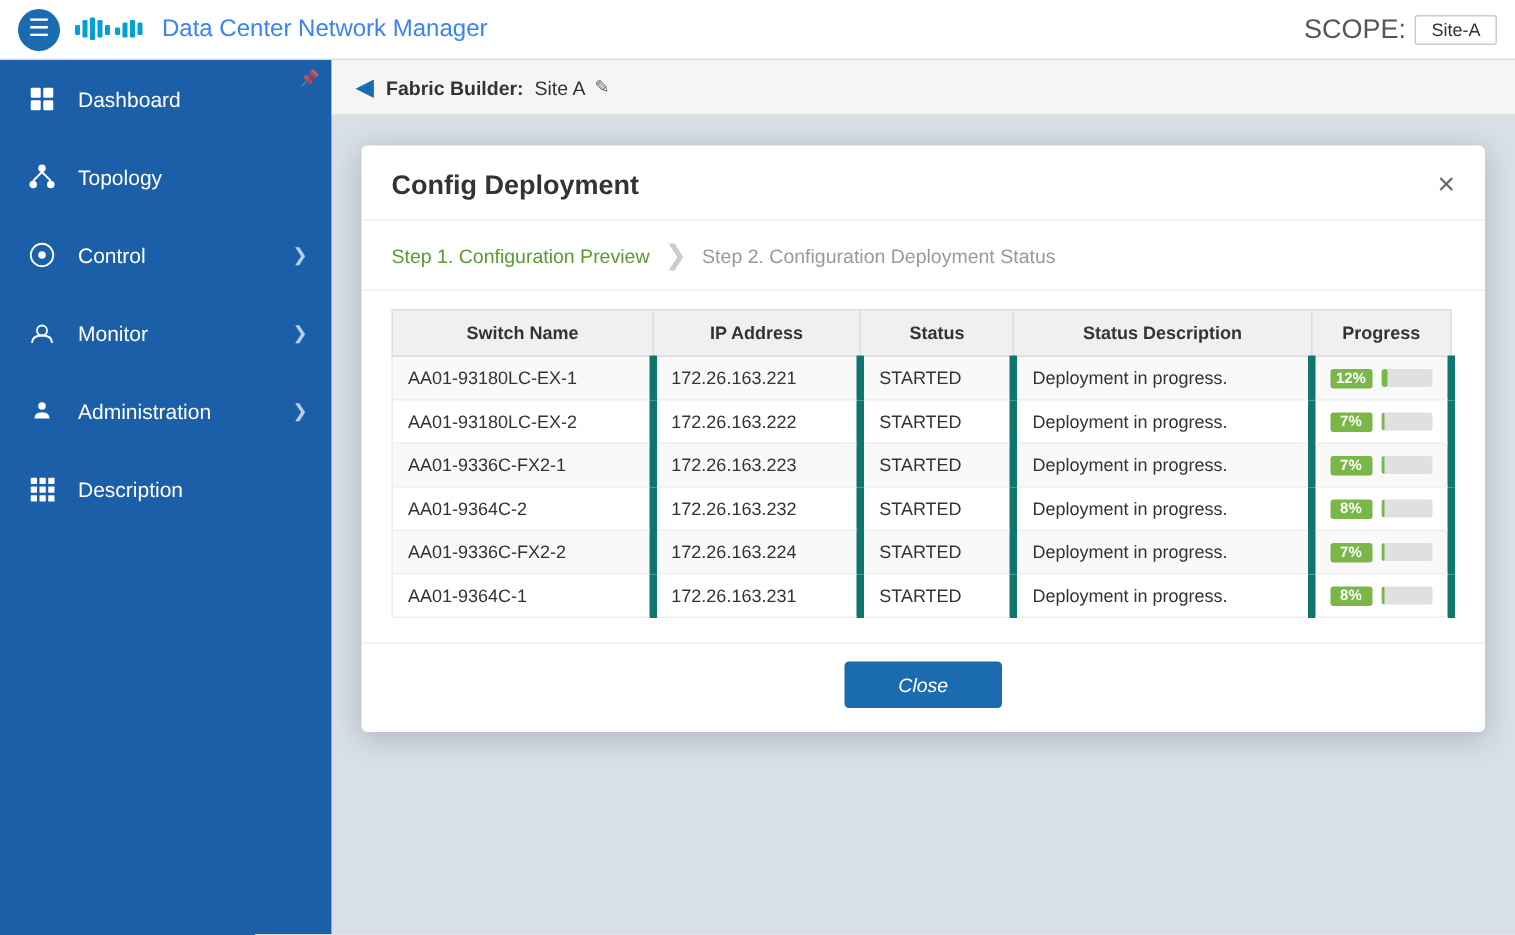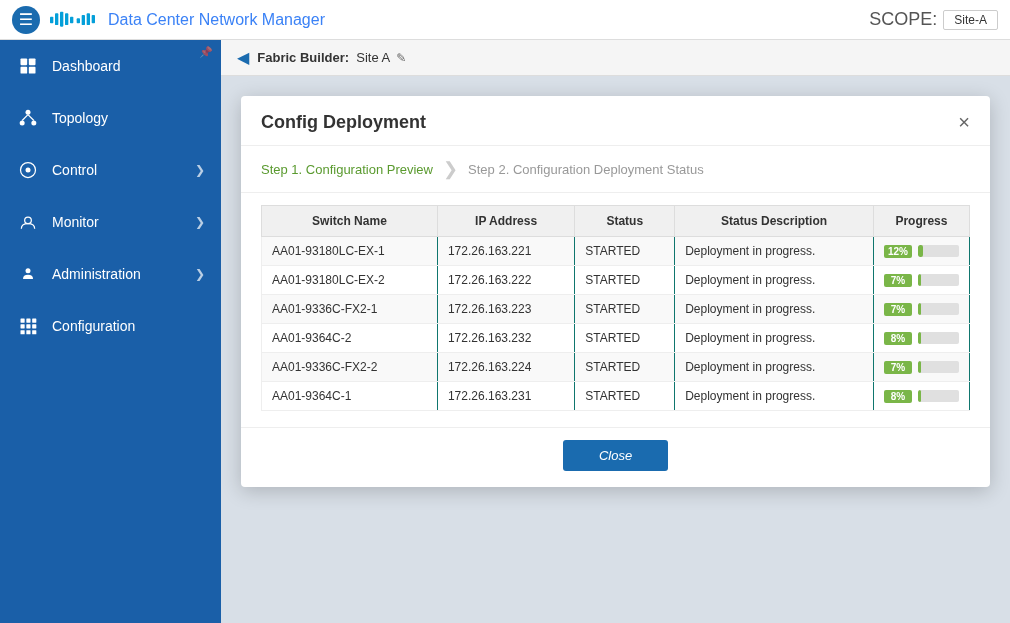--- a/index.html
+++ b/index.html
@@ -239,21 +239,21 @@
       font-weight: bold;
       color: #333;
       border: 1px solid #ddd;
     }
     .data-table td {
       padding: 7px 10px;
       font-size: 12px;
       color: #333;
       border-bottom: 1px solid #eee;
       border-left: 1px solid #eee;
-      border-right: 1px solid #0f766e;
+      border-right: 5px solid #0f766e;
       margin-top: 15px;
     }
     .data-table tr:nth-child(odd) td {
       background: #f9f9f9;
     }
     .data-table tr:nth-child(even) td {
       background: #fff;
     }
 
     
@@ -392,21 +392,21 @@
           <rect x="10" y="3" width="5" height="5" rx="0.5"></rect>
           <rect x="17" y="3" width="5" height="5" rx="0.5"></rect>
           <rect x="3" y="10" width="5" height="5" rx="0.5"></rect>
           <rect x="10" y="10" width="5" height="5" rx="0.5"></rect>
           <rect x="17" y="10" width="5" height="5" rx="0.5"></rect>
           <rect x="3" y="17" width="5" height="5" rx="0.5"></rect>
           <rect x="10" y="17" width="5" height="5" rx="0.5"></rect>
           <rect x="17" y="17" width="5" height="5" rx="0.5"></rect>
         </svg>
       </span>
-      <span class="si-label">Configuration</span>
+      <span class="si-label">Description</span>
     </div>
   </div>
 
   <div class="content-area">
 
     <div class="sub-header">
       <span class="back-btn">◀</span>
       <span class="breadcrumb-text">
         <strong>Fabric Builder:</strong>
         &nbsp;<span>Site A</span>

